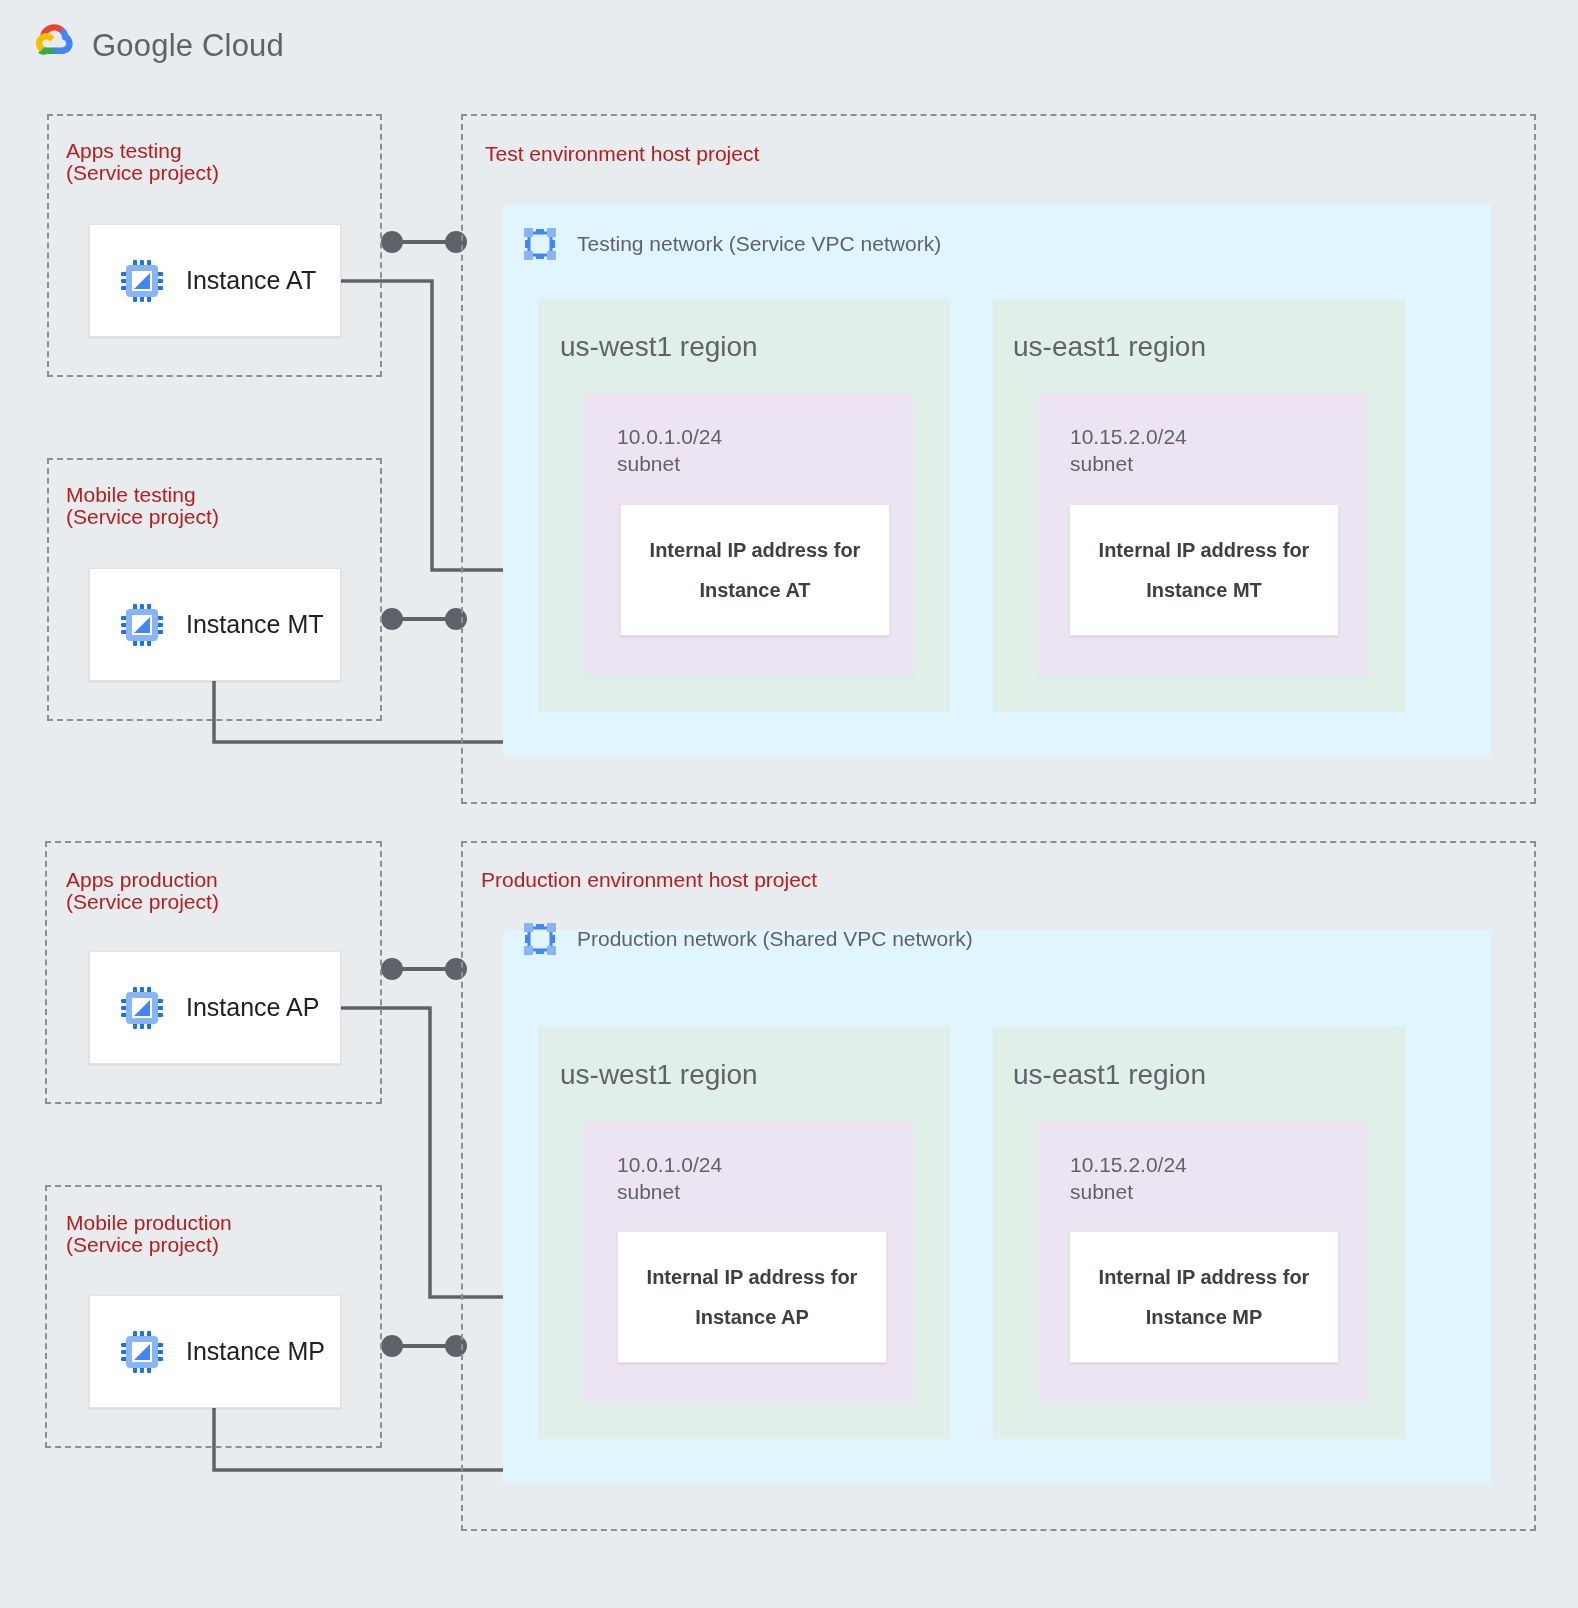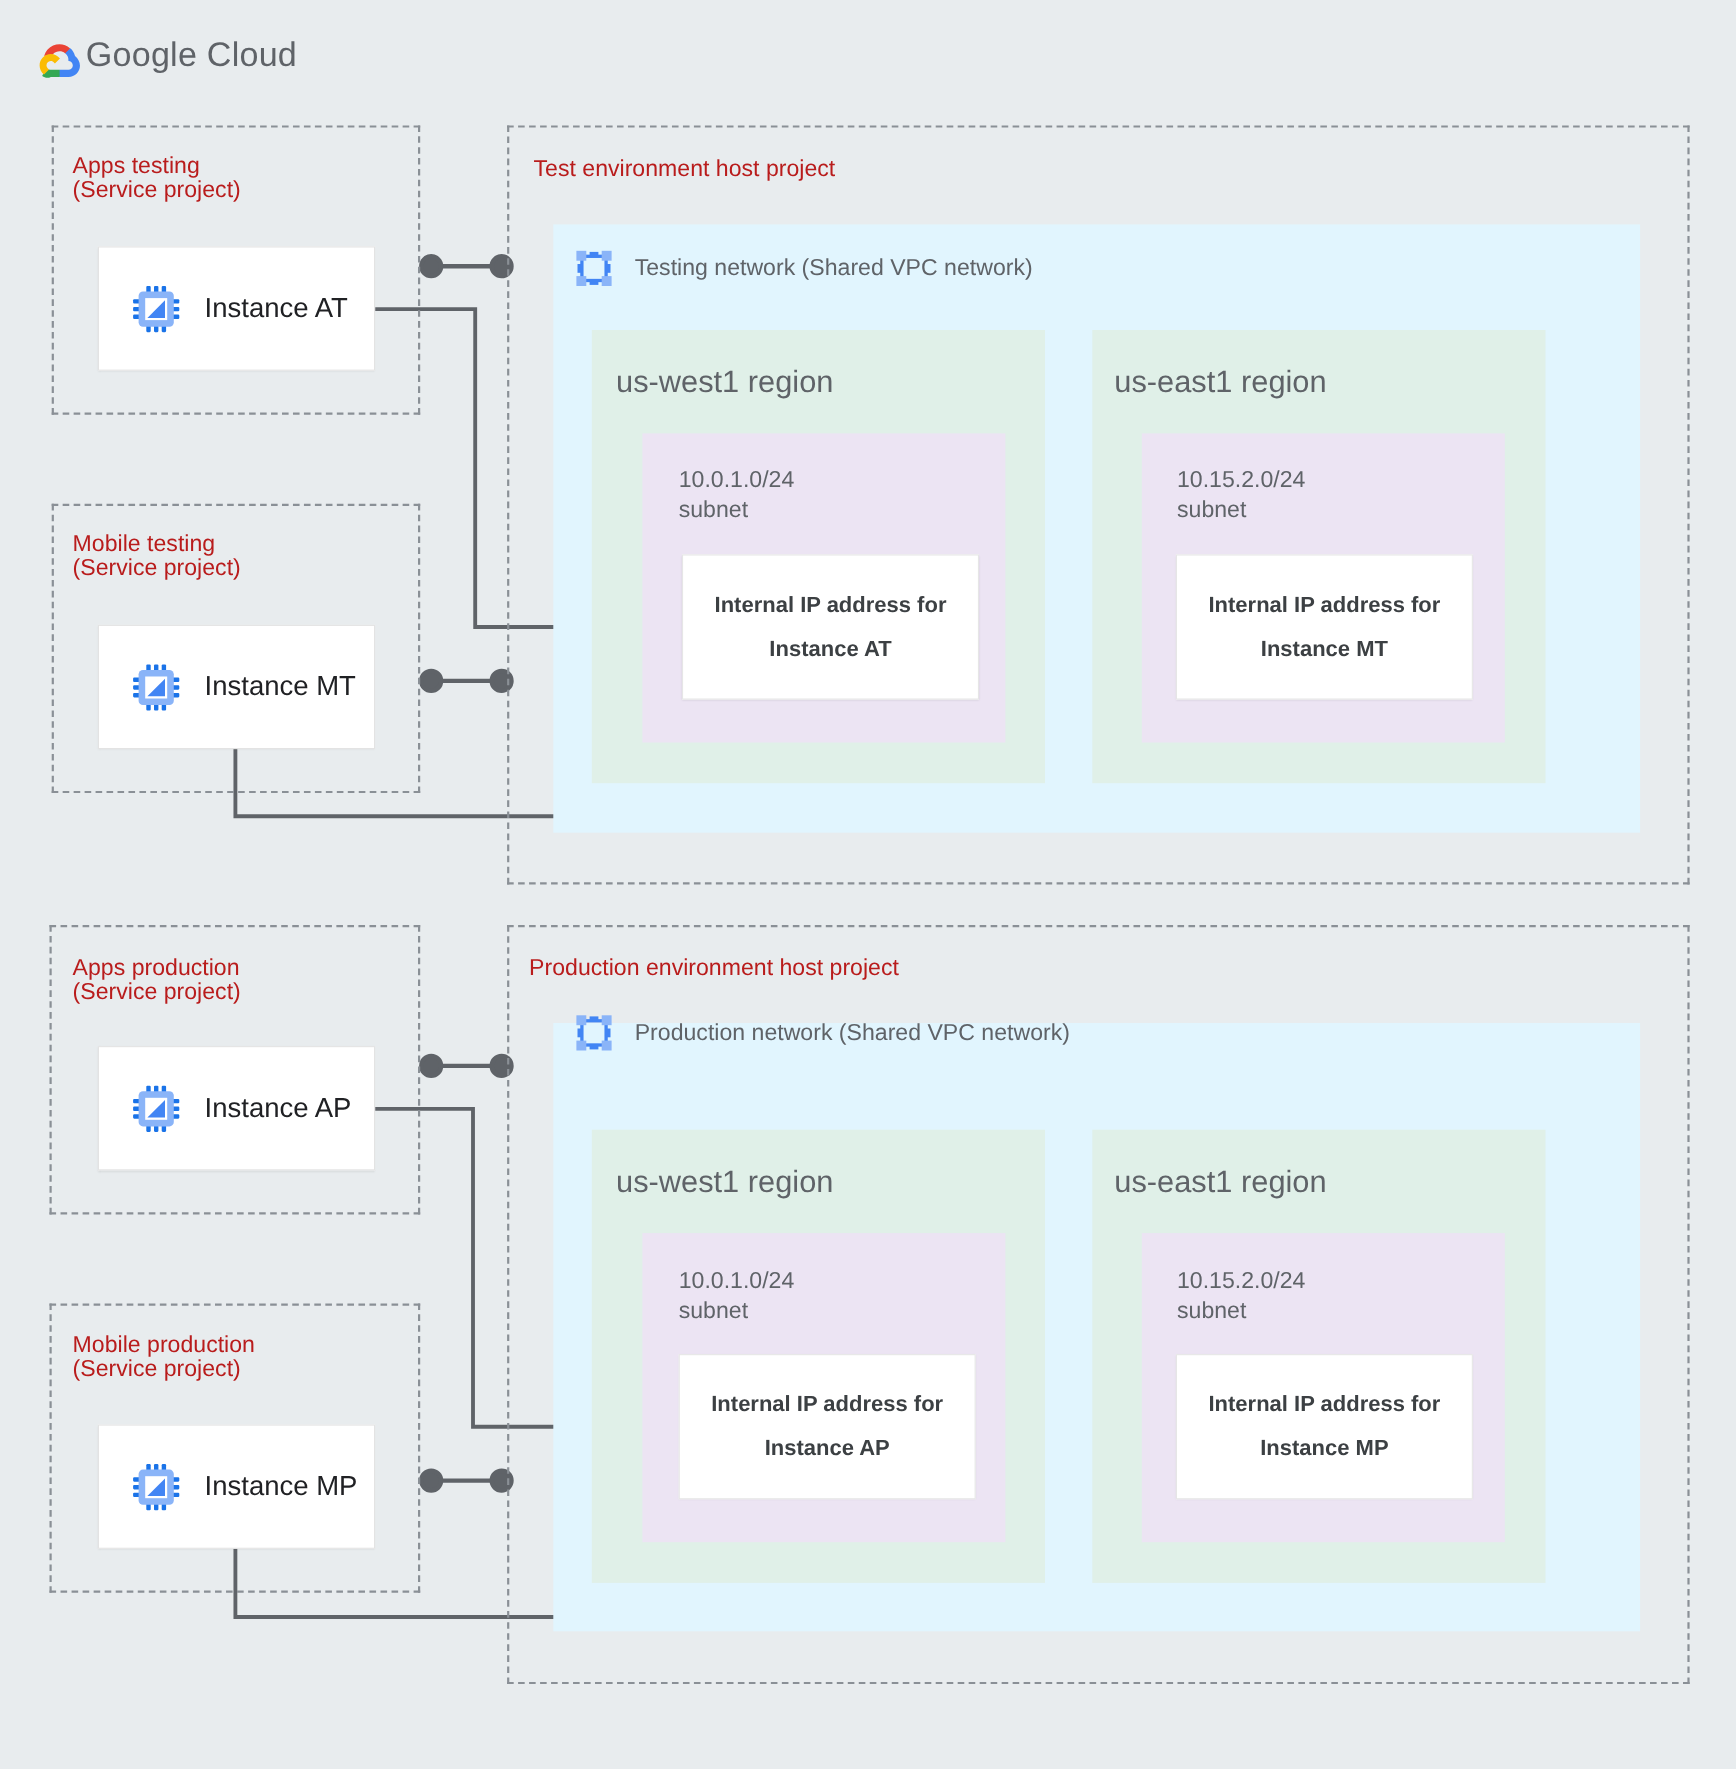--- a/index.html
+++ b/index.html
@@ -5,21 +5,21 @@
   * { box-sizing: border-box; margin: 0; padding: 0; }
   html, body {
     width: 1578px; height: 1608px;
     background: #e8ecee;
     font-family: "Liberation Sans", sans-serif;
     overflow: hidden;
   }
   #root { position: relative; width: 1578px; height: 1608px; }
 
   
-  .logo-wrap { position: absolute; left: 30px; top: 32px; display: flex; align-items: flex-start; }
+  .logo-wrap { position: absolute; left: 30px; top: 16px; display: flex; align-items: flex-end; gap: 14px; }
   .logo-mark { width: 48px; height: 48px; position: relative; }
   .logo-text { font-size: 31px; color: #5f6368; letter-spacing: .2px; white-space: nowrap; }
   .logo-text .g { font-weight: 400; }
   .logo-text .c { font-weight: 300; }
 
   
   .dashed {
     position: absolute;
     border: 2px dashed #8a9096;
     background: transparent;
@@ -198,21 +198,21 @@
             <rect x="26" y="26" width="9" height="9"></rect>
         </g>
         <g fill="#4285F4">
           <rect x="15" y="4" width="8" height="5"></rect>
             <rect x="15" y="29" width="8" height="5"></rect>
           <rect x="4" y="15" width="5" height="8"></rect>
             <rect x="29" y="15" width="5" height="8"></rect>
         </g>
       </svg>
     </div>
-    <span class="vpc-title">Testing network (Shared VPC network)</span>
+    <span class="vpc-title">Testing network (Service VPC network)</span>
   </div>
 
   <div class="region" style="left:538px; top:300px; width:412px; height:412px;"></div>
   <div class="region-label" style="left:560px; top:331px;">us-west1 region</div>
   <div class="subnet" style="left:584px; top:394px; width:330px; height:281px;"></div>
   <div class="subnet-label" style="left:605px; top:423px;">10.0.1.0/24
 subnet</div>
   <div class="ipbox" style="left:620px; top:504px; width:270px; height:132px;">
     <span>Internal IP address for
 Instance AT</span>

